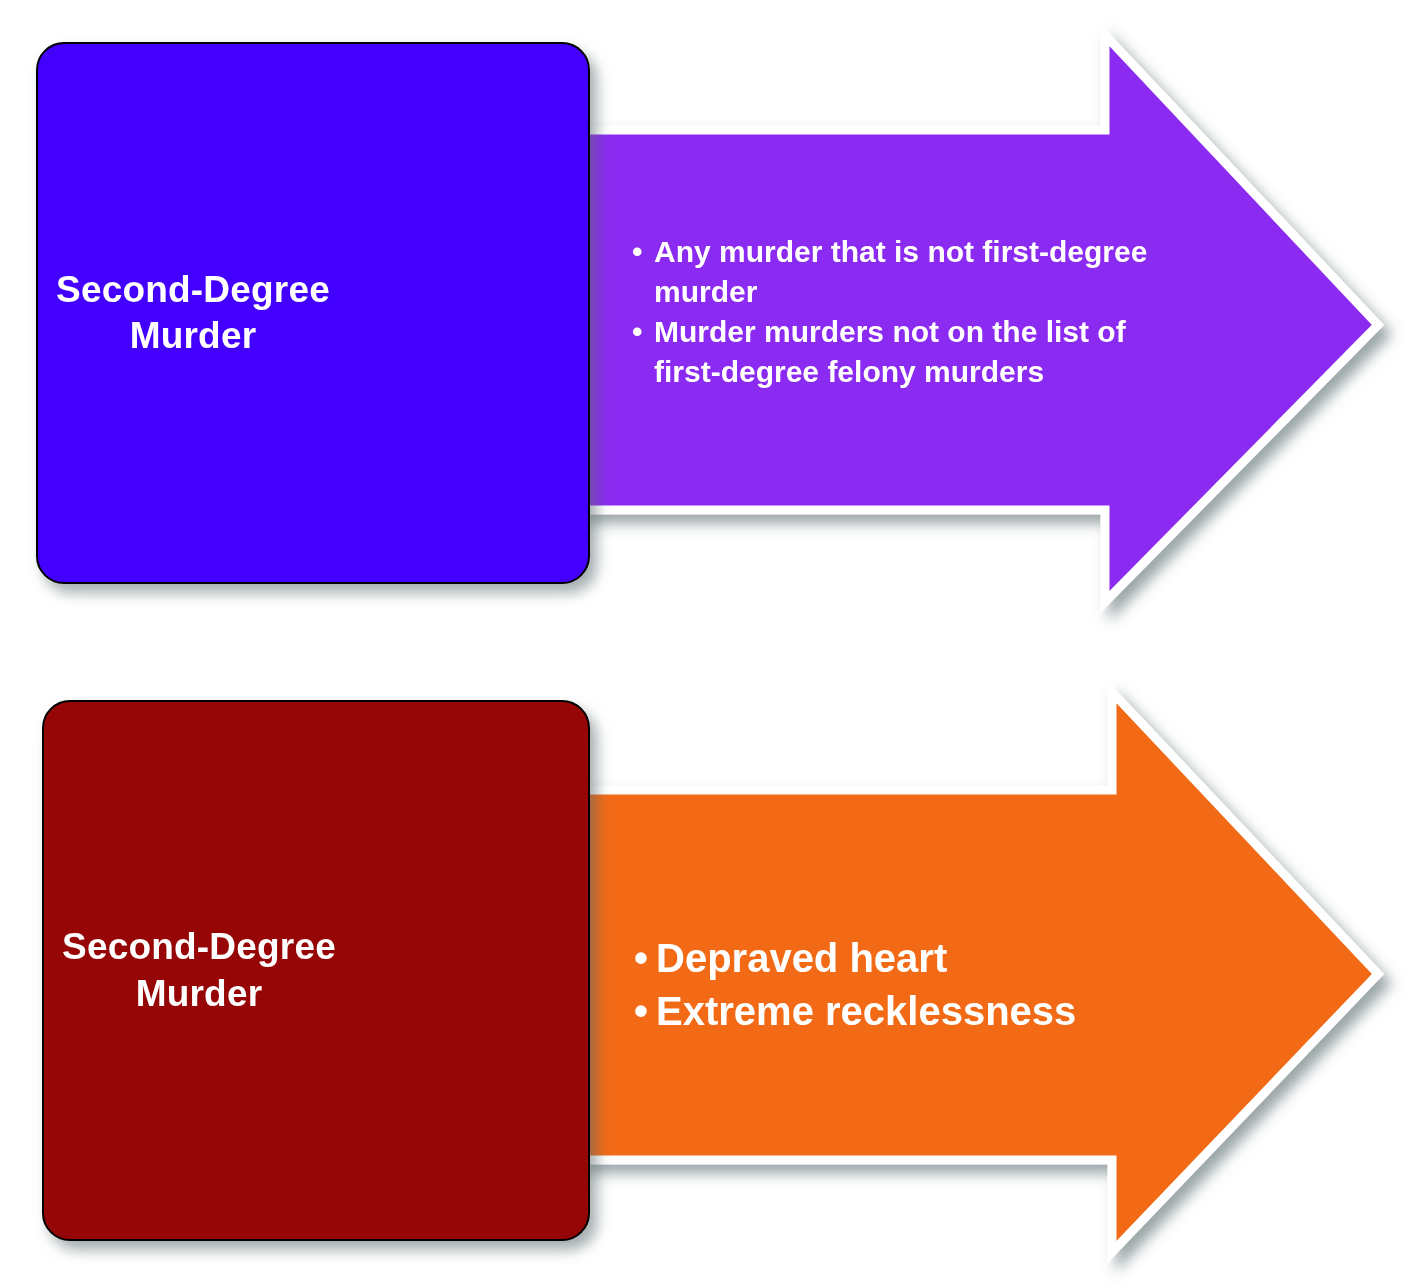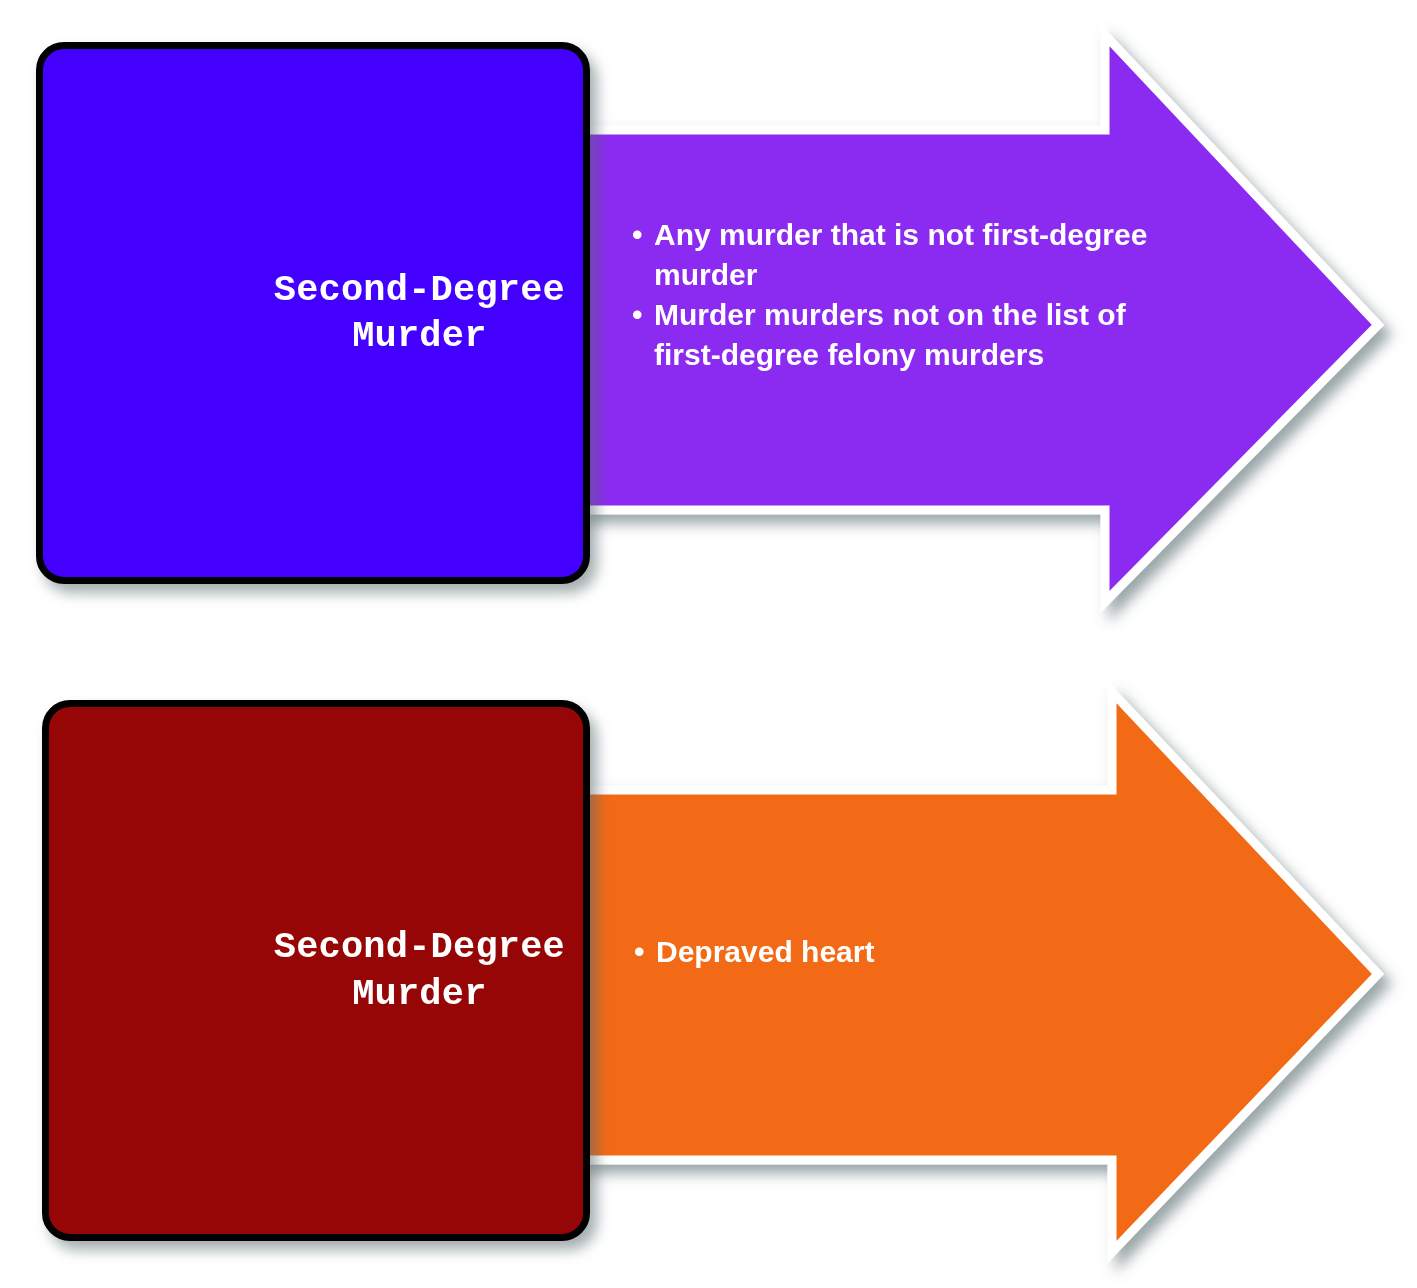--- a/index.html
+++ b/index.html
@@ -21,30 +21,29 @@
     left: 0; top: 0;
     width: 1417px;
     height: 1288px;
   }
 
   
   .label-box {
     position: absolute;
     box-sizing: border-box;
     border-radius: 28px;
-    border: 7px solid #000000;
+    border: 2px solid #000000;
     display: flex;
     align-items: center;
-    justify-content: flex-end;
+    justify-content: flex-start;
     text-align: center;
     color: #ffffff;
     font-weight: bold;
     letter-spacing: 0.2px;
     z-index: 4;
-    font-family: Liberation Mono, monospace;
   }
   .label-box .label-text {
     line-height: 1.25;
     padding: 0 18px;
   }
 
   #box-second-degree-blue {
     left: 36px;
     top: 42px;
     width: 554px;
@@ -91,30 +90,30 @@
     content: "\2022";
     position: absolute;
     left: 2px;
     top: 0;
     font-size: 1em;
     line-height: inherit;
   }
 
   #arrow-text-purple {
     left: 630px;
-    top: 215px;
+    top: 232px;
     width: 540px;
     font-size: 30px;
     line-height: 1.33;
   }
   #arrow-text-orange {
     left: 632px;
     top: 932px;
     width: 480px;
-    font-size: 30px;
+    font-size: 40px;
     line-height: 1.33;
   }
 </style>
 </head>
 <body>
 
 <div class="diagram-canvas">
 
   <div class="arrow-wrap" id="arrow-purple-wrap" style="left:560px; top:10px;">
     <svg width="840" height="620" viewBox="0 0 840 620" xmlns="http://www.w3.org/2000/svg">
@@ -169,16 +168,17 @@
   <div class="label-box" id="box-second-degree-red">
     <div class="label-text">
       <span>Second-Degree</span><br>
       <span>Murder</span>
     </div>
   </div>
 
   <div class="arrow-body-text" id="arrow-text-orange">
     <ul class="bullet-list">
       <li>Depraved heart</li>
+      <li>Extreme recklessness</li>
     </ul>
   </div>
 
 </div>
 
 </body></html>

